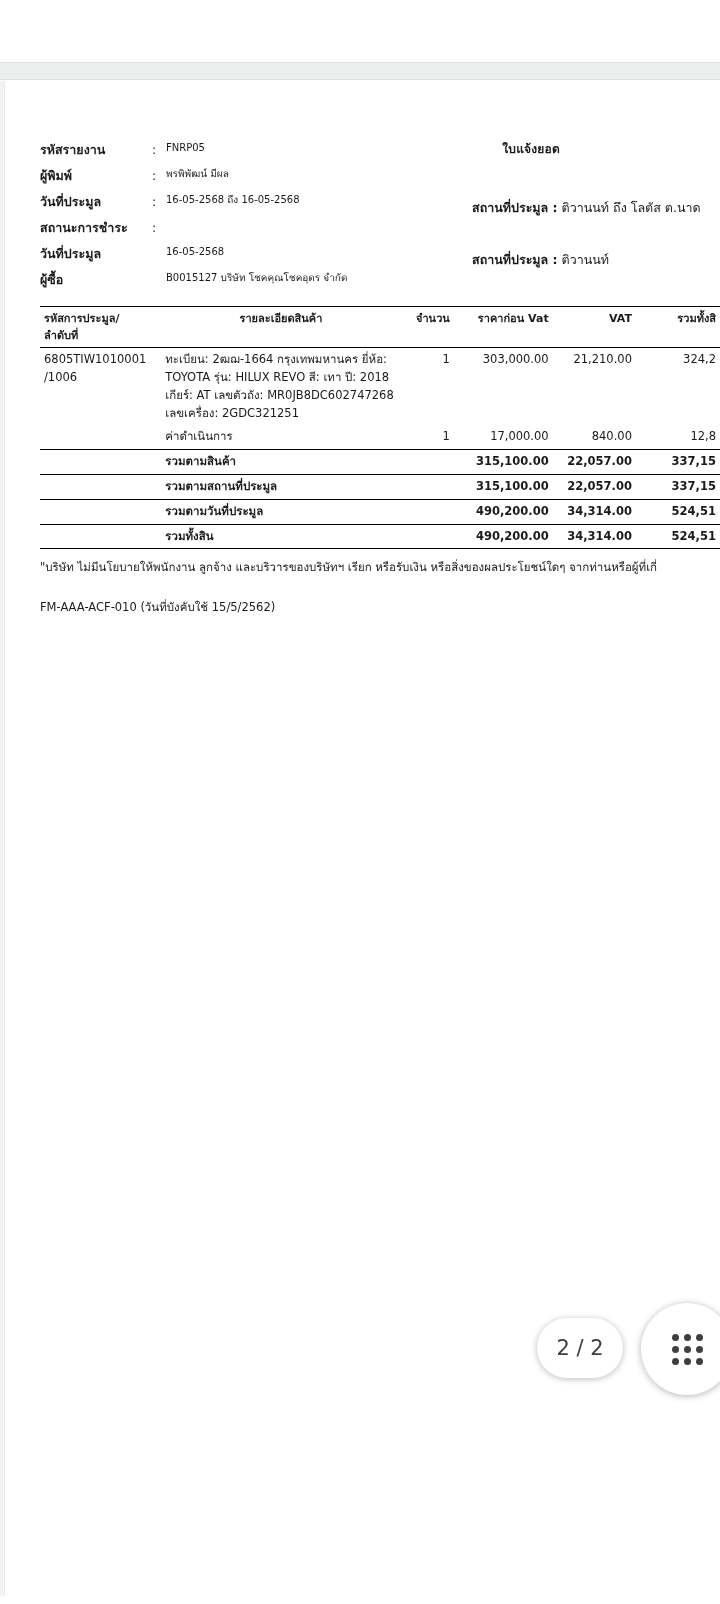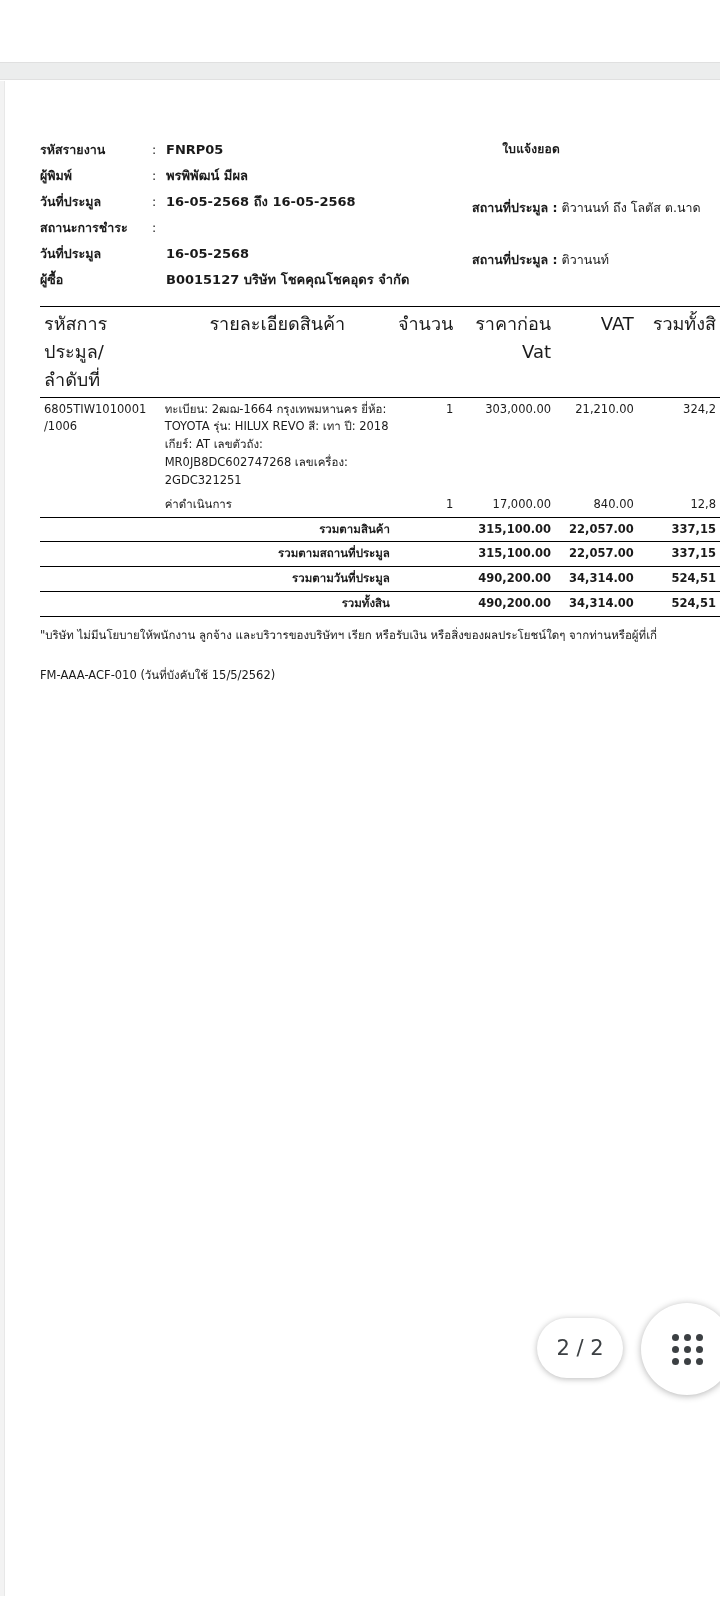--- a/index.html
+++ b/index.html
@@ -74,22 +74,21 @@
     flex: 0 0 112px;
     font-size: 12.5px;
     font-weight: bold;
   }
   .meta-colon {
     width: 14px;
     flex: 0 0 14px;
   }
   .meta-value {
     flex: 1 1 auto;
-    font-size: 13px;
-    font-weight: bold;
+    font-size: 10px;
   }
   .doc-title {
     position: absolute;
     top: 0;
     right: 160px;
     font-size: 12px;
     font-weight: bold;
     letter-spacing: .2px;
   }
   .r-label { font-weight: bold; }
@@ -97,22 +96,22 @@
   .rr-pos2 { position: absolute; top: 110px; left: 432px; width: 290px; }
 
   
   table.items {
     margin-top: 10px;
     width: 680px;
     border-collapse: collapse;
     font-size: 12px;
   }
   table.items th {
-    font-weight: normal;
-    font-size: 18px;
+    font-weight: bold;
+    font-size: 11px;
     padding: 3px 4px;
     vertical-align: top;
   }
   table.items td {
     padding: 3px 4px;
     vertical-align: top;
     font-size: 11.5px;
   }
   .thead-row th { border-top: 1.4px solid #000; border-bottom: 1.4px solid #000; }
   .col-code { width: 122px; text-align: left; }
@@ -122,21 +121,21 @@
   .col-vat  { width: 84px;  text-align: right; }
   .col-total{ width: 86px;  text-align: right; }
   .th-center { text-align: center; }
 
   .sum-row td {
     font-weight: bold;
     font-size: 12px;
     padding: 5px 4px;
     border-top: 1.2px solid #000;
   }
-  .sum-row .sum-label { text-align: right; }
+  .sum-row .sum-label { }
   .sum-last td { border-bottom: 1.2px solid #000; }
 
   .note {
     margin-top: 10px;
     width: 700px;
     font-size: 11.5px;
     white-space: nowrap;
     overflow: hidden;
   }
   .formcode {

